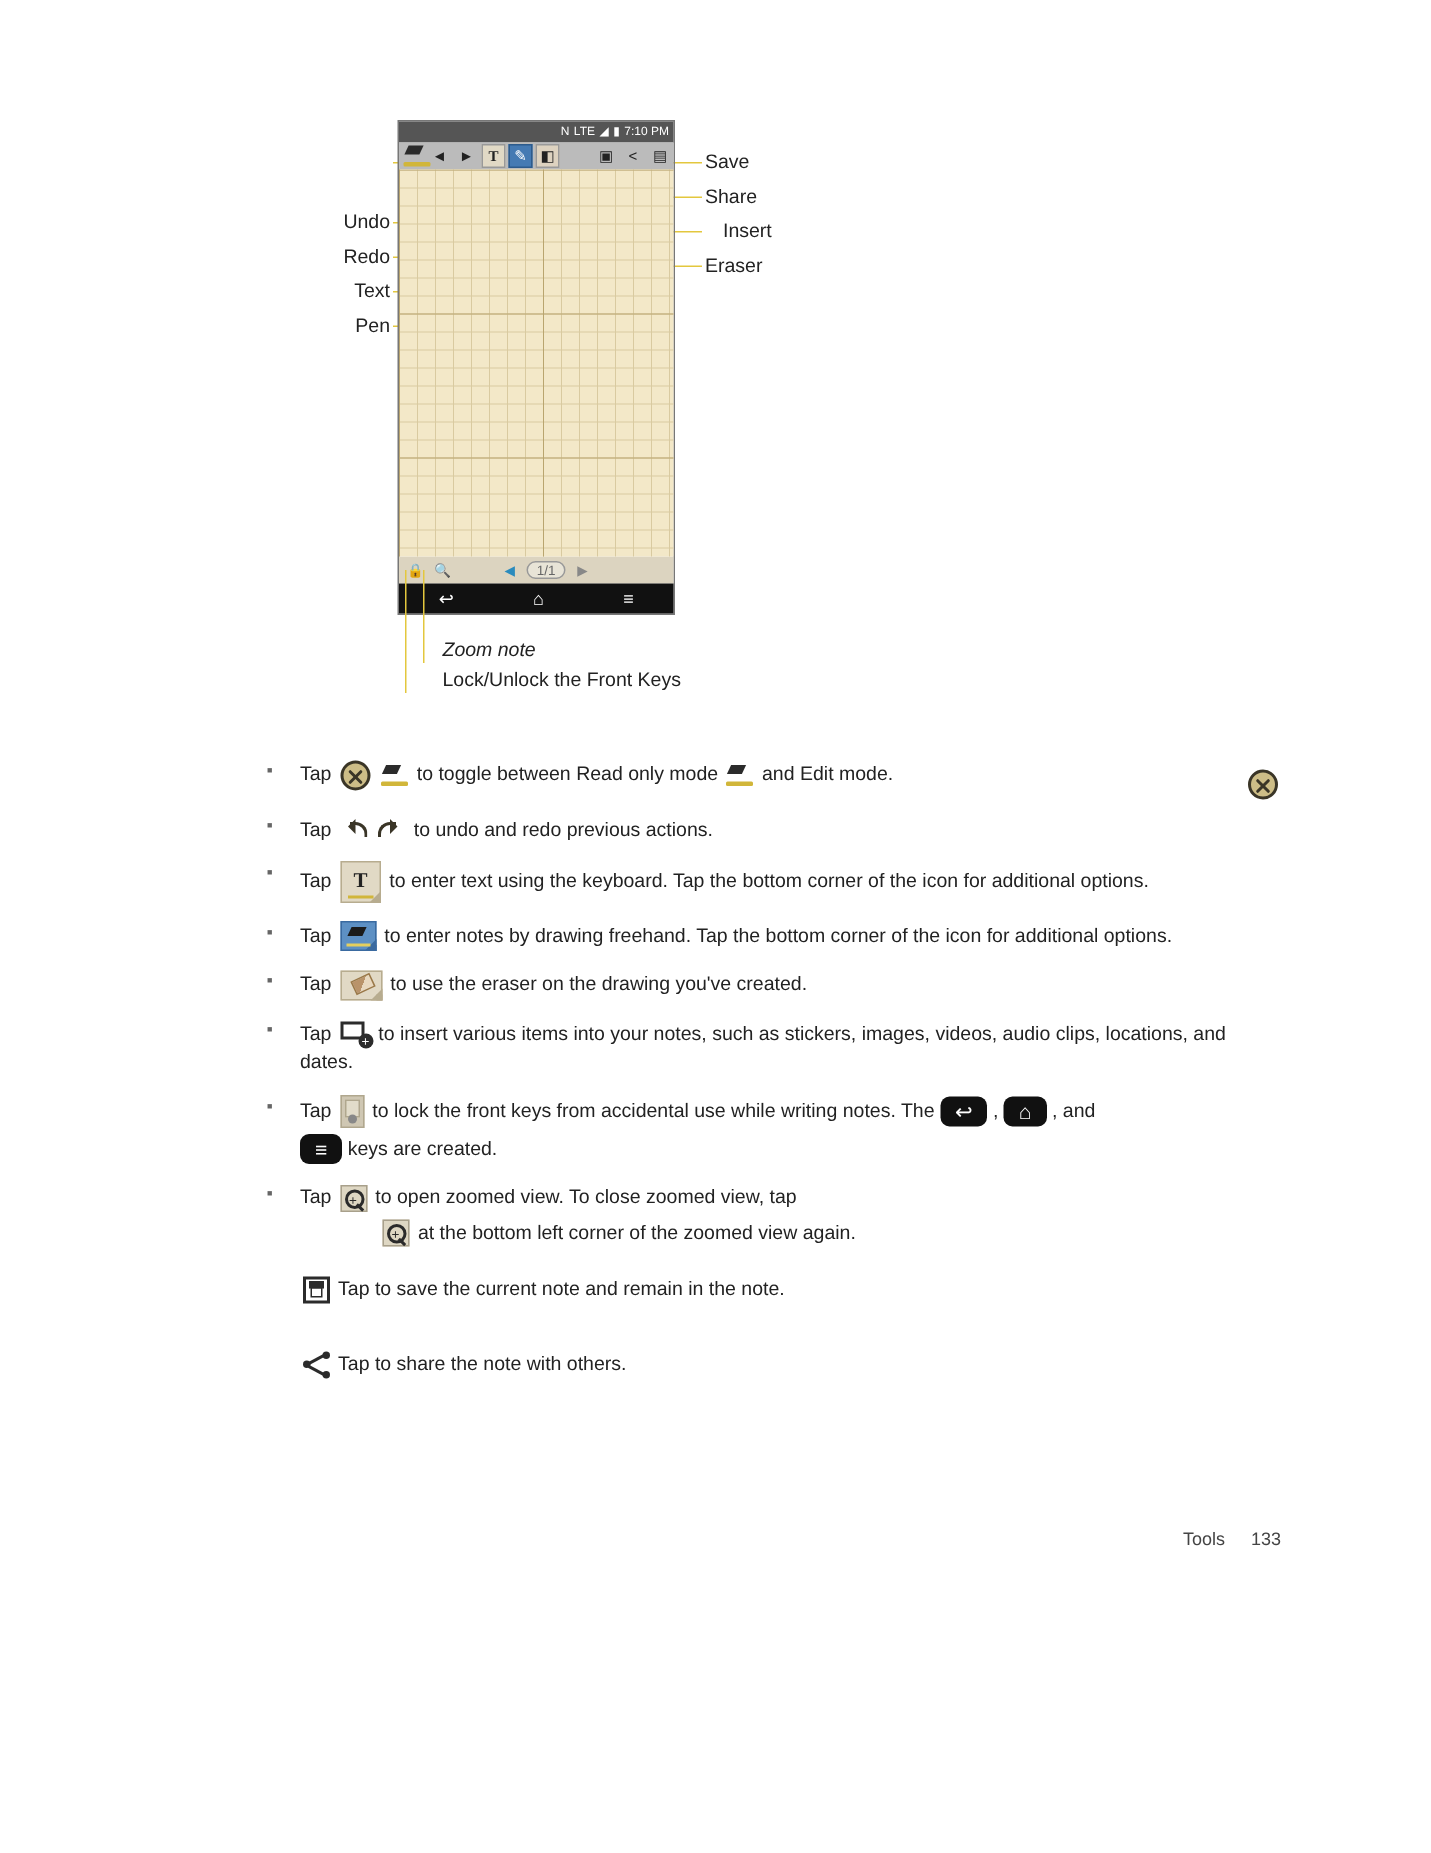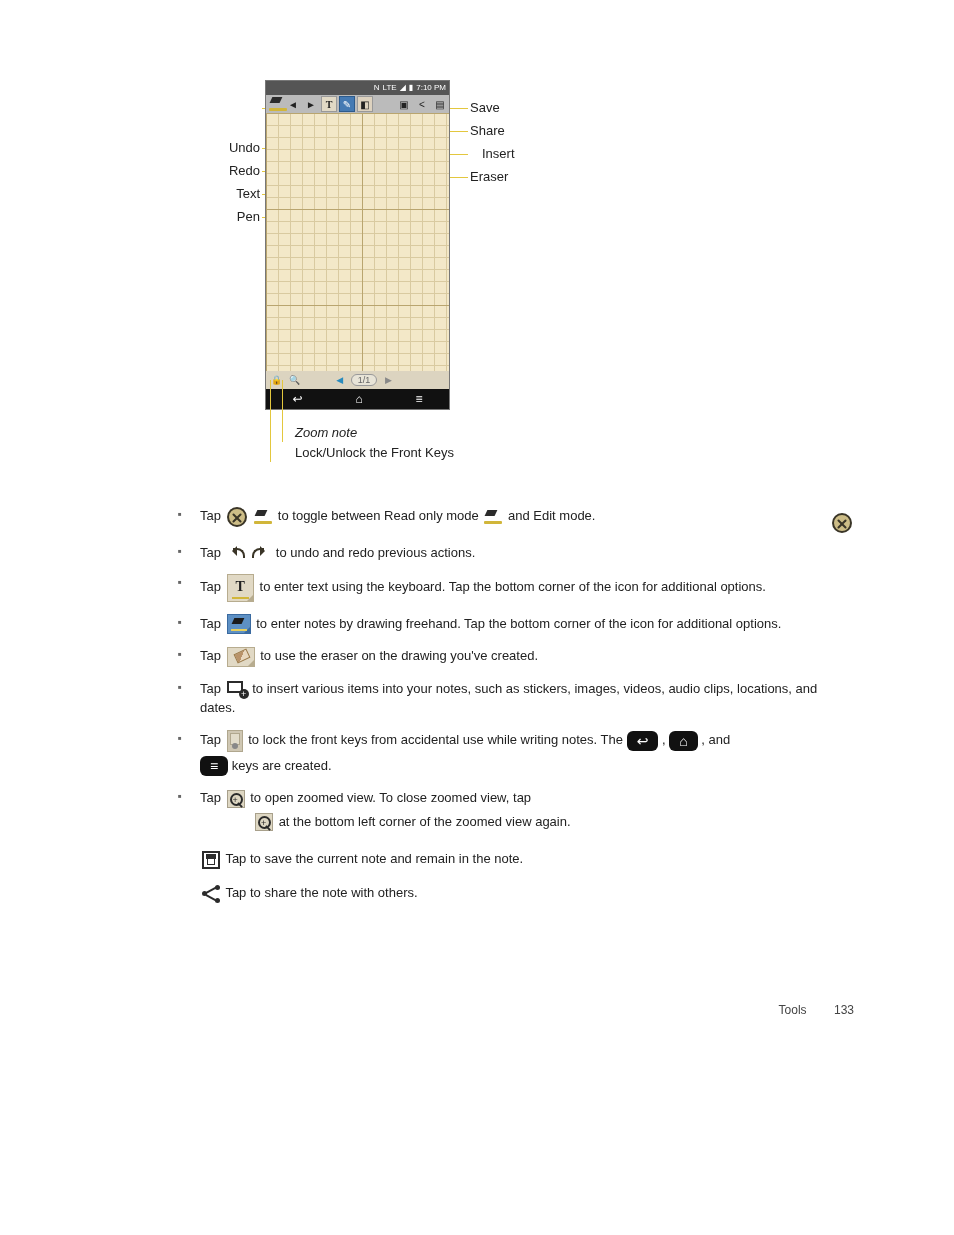--- a/index.html
+++ b/index.html
@@ -228,21 +228,21 @@
   .ic-share .d1{ right:0; top:0; } .ic-share .d2{ left:0; top:6px; } .ic-share .d3{ right:0; bottom:0; }
   .ic-share::before, .ic-share::after{
     content:""; position:absolute; left:3px; height:2px; width:13px; background:#2b2b2b;
   }
   .ic-share::before{ top:4px; transform:rotate(-28deg); }
   .ic-share::after { bottom:4px; transform:rotate(28deg); }
 
   .mt { margin-top:4px; }
 
   .footer { text-align:right; font-size:12px; color:#444; padding: 40px 100px 40px 0; }
-  .footer .pg { display:inline-block; margin-left:24px; }
+  .footer .pg { display:inline-block; margin-left:14px; }
 </style>
 </head>
 <body>
 
 <div class="page">
 
   <div class="figure-wrap">
 
     <div class="lbl left" style="left:-5px; top:60px; width:95px;">Undo</div>
     <div class="lbl left" style="left:-5px; top:83px; width:95px;">Redo</div>
@@ -378,21 +378,21 @@
         <span class="ic ic-zoom" style="margin-left:55px;"><span class="plus">+</span></span>
         <span>at the bottom left corner of the zoomed view again.</span>
       </div>
     </li>
   </ul>
 
   <div class="row2" style="margin-top:12px;">
     <span class="ic ic-save"></span>
     <span>Tap to save the current note and remain in the note.</span>
   </div>
-  <div class="row2" style="margin-top:14px;">
+  <div class="row2" style="margin-top:30px;">
     <span class="ic ic-share"><span class="d d1"></span><span class="d d2"></span><span class="d d3"></span></span>
     <span>Tap to share the note with others.</span>
   </div>
 
 </div>
 
 <div class="footer">
   <span>Tools</span>
   <span class="pg">133</span>
 </div>

